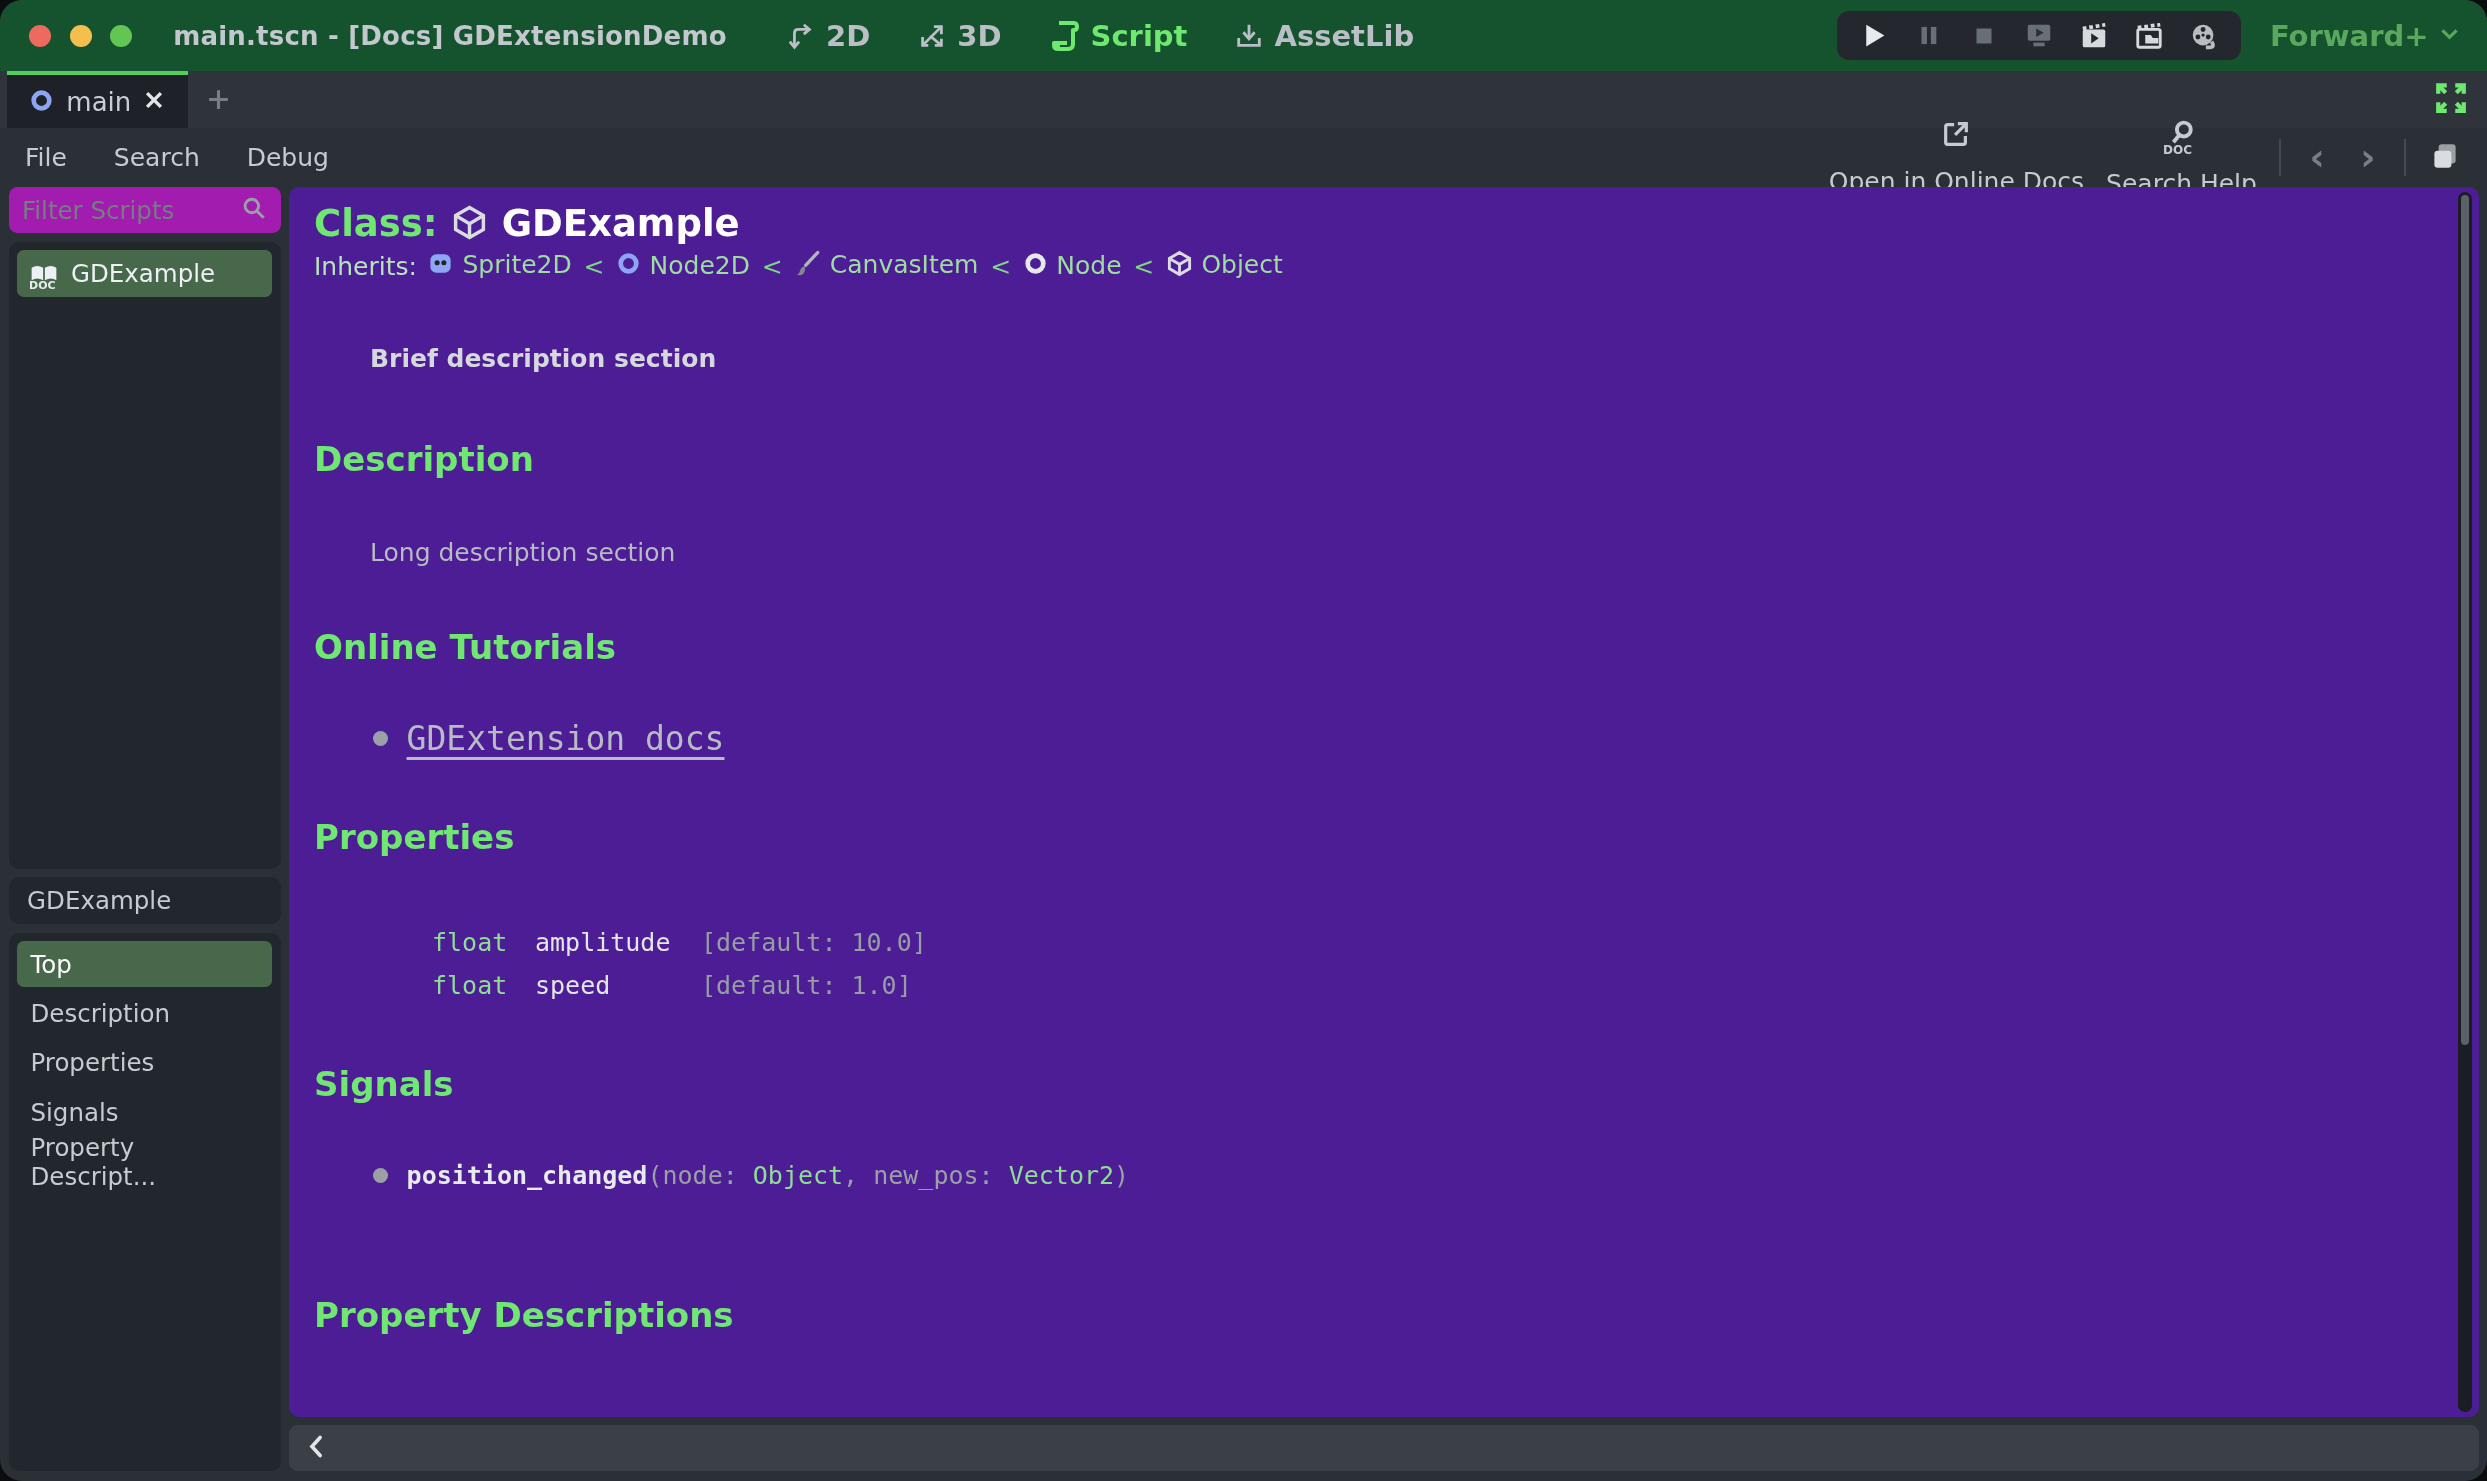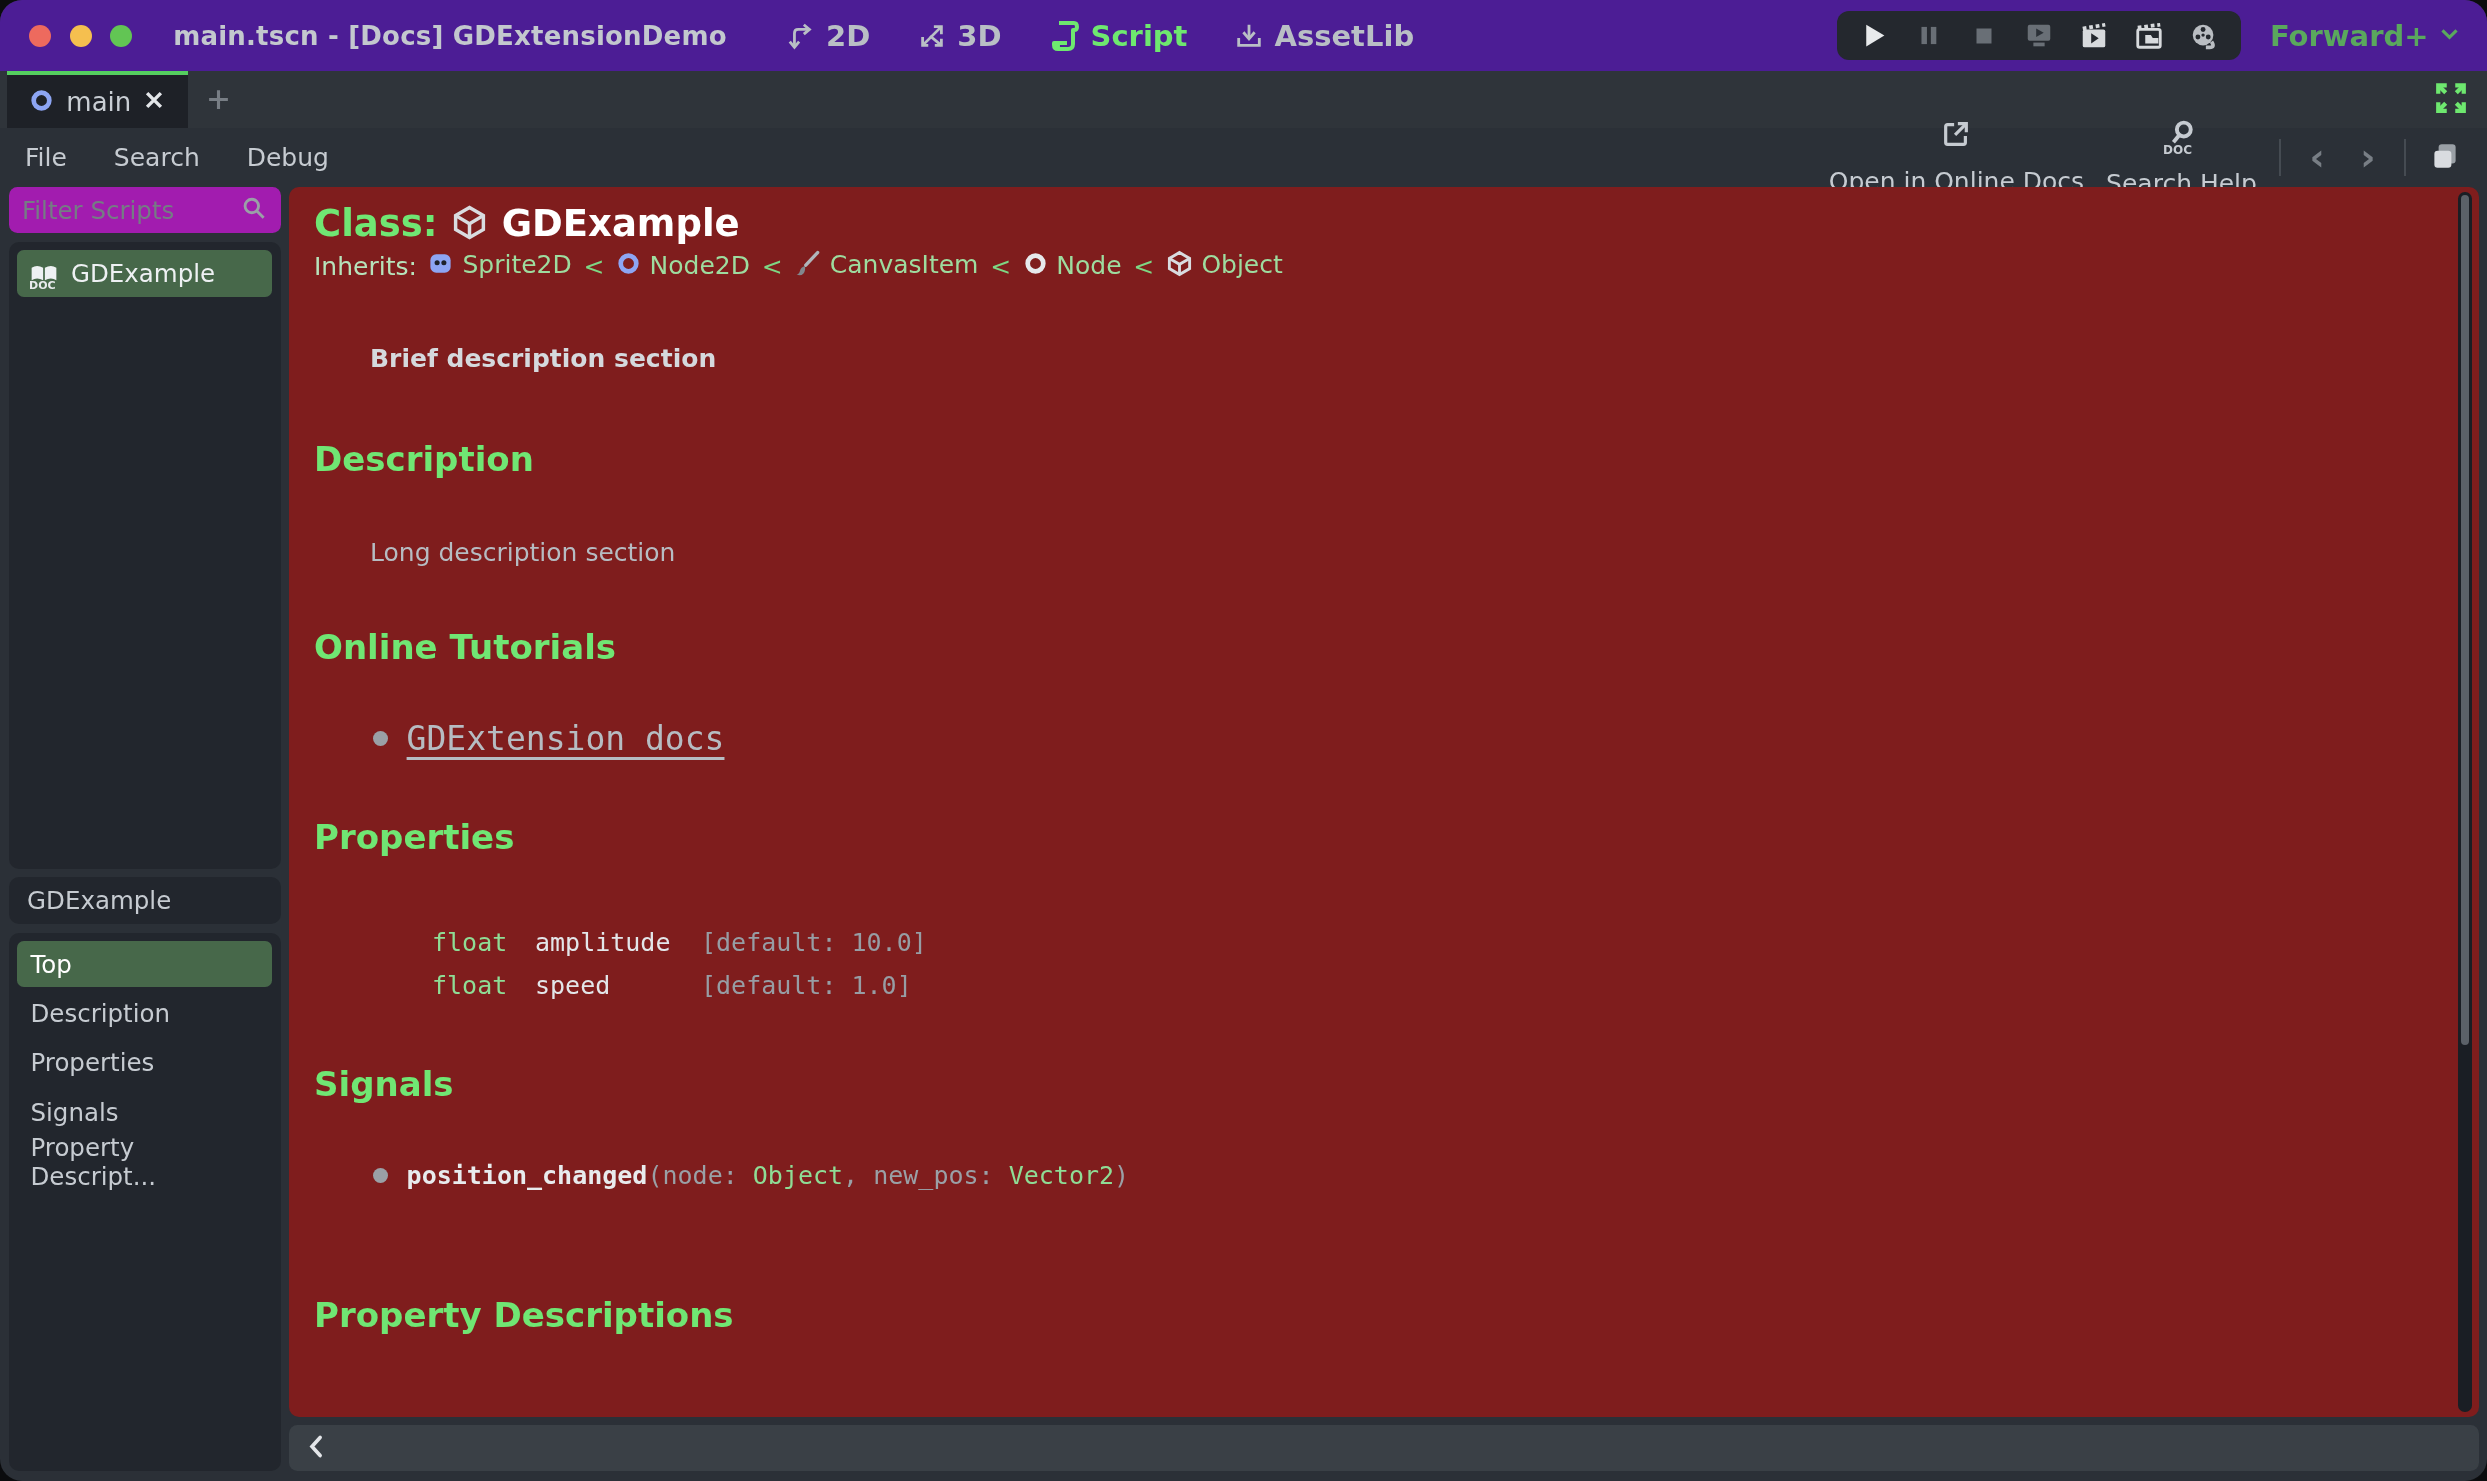--- a/index.html
+++ b/index.html
@@ -3,21 +3,21 @@
 <meta charset="utf-8">
 <style>
   * { margin:0; padding:0; box-sizing:border-box; }
   html,body { background:#0b0c0e; }
   body { width:2487px; height:1481px; font-family:"DejaVu Sans","Liberation Sans",sans-serif; }
 
   .window { width:2487px; height:1481px; background:#2b3037; border-radius:22px; overflow:hidden;
             display:flex; flex-direction:column; }
 
   
-  .titlebar { height:71px; background:#4c1d95; display:flex; align-items:center; position:relative; flex:0 0 auto; }
+  .titlebar { height:71px; background:#14532d; display:flex; align-items:center; position:relative; flex:0 0 auto; }
   .lights { display:flex; gap:18.6px; margin-left:29px; }
   .light { width:22px; height:22px; border-radius:50%; }
   .light.red{background:#ed6a5e;} .light.yellow{background:#f5bf4f;} .light.green{background:#62c554;}
   .win-title { margin-left:41px; color:#c3c8ce; font-size:26px; font-weight:700; letter-spacing:0.2px; }
 
   .workspaces { position:absolute; left:786px; top:0; height:71px; display:flex; align-items:center; gap:47px; }
   .ws-btn { display:flex; align-items:center; gap:10px; color:#b9bfc5; font-size:29px; font-weight:700; cursor:default; }
   .ws-btn.active { color:#6ee86f; }
   .ws-btn svg { display:block; }
 
@@ -58,21 +58,21 @@
   .script-row .label { color:#eef1f3; font-size:24.5px; }
 
   .member-header { height:47px; display:flex; align-items:center; padding:0 18.6px; }
   .member-header .label { color:#c6cbd1; font-size:24.5px; }
 
   .members-panel { flex:1; padding:8.5px; display:flex; flex-direction:column; gap:3.4px; }
   .member-row { height:46px; display:flex; align-items:center; padding:0 13.5px; color:#c6cbd1; font-size:24.5px; border-radius:6.8px; }
   .member-row.selected { background:#47684a; color:#ffffff; }
 
   .main-col { flex:1; display:flex; flex-direction:column; min-width:0; }
-  .doc-panel { flex:1; background:#7f1d1d; border-radius:10px; position:relative; overflow:hidden;
+  .doc-panel { flex:1; background:#4c1d95; border-radius:10px; position:relative; overflow:hidden;
                padding:15px 68px 0 25px; }
   .scroll-track { position:absolute; top:5px; bottom:5px; right:6.8px; width:13.5px; background:#1a1e24; border-radius:6.8px; }
   .scroll-thumb { position:absolute; top:3.4px; left:2.5px; width:8.5px; height:850px; background:#5b6168; border-radius:4.2px; }
 
   .bottom-strip { height:46px; background:#3a4046; border-radius:8.5px; margin-top:8.5px;
                   display:flex; align-items:center; padding:0 15px; }
 
   
   .h1row { display:flex; align-items:center; gap:13.5px; }
   .h1-class { color:#70e673; font-size:37px; font-weight:700; }

